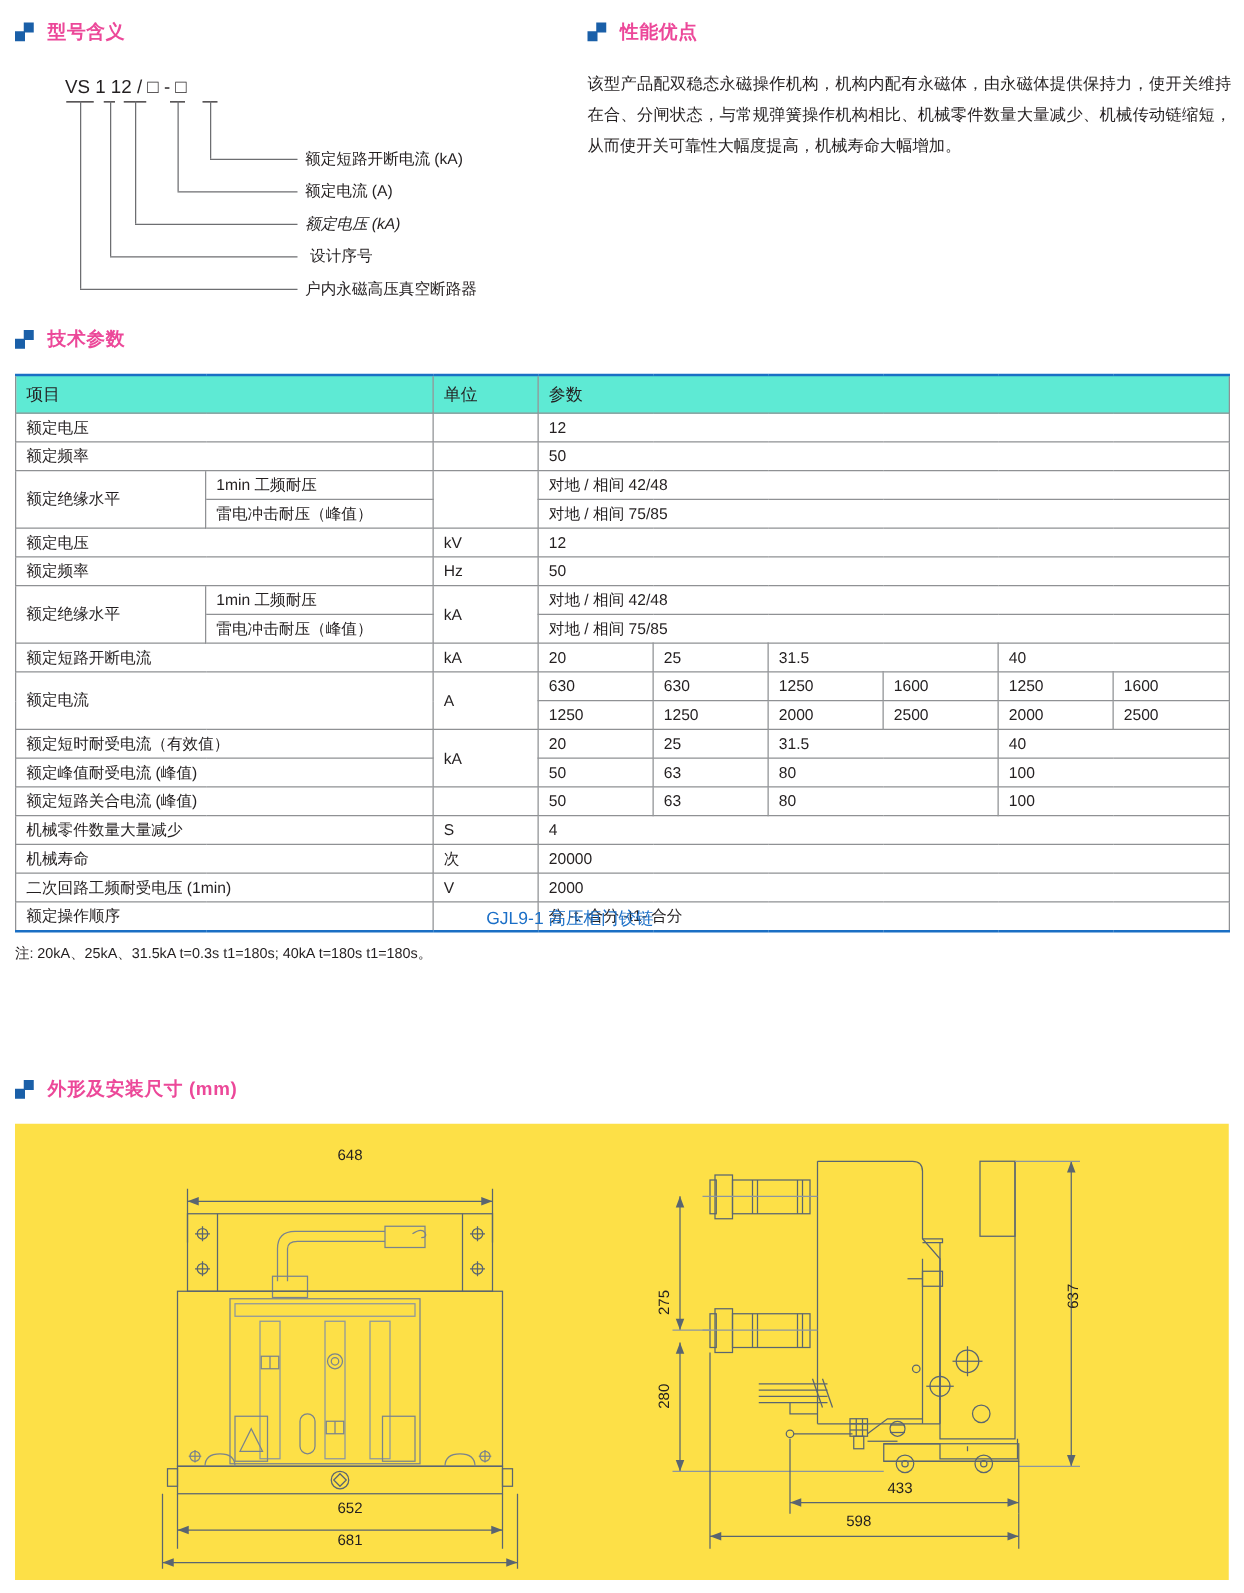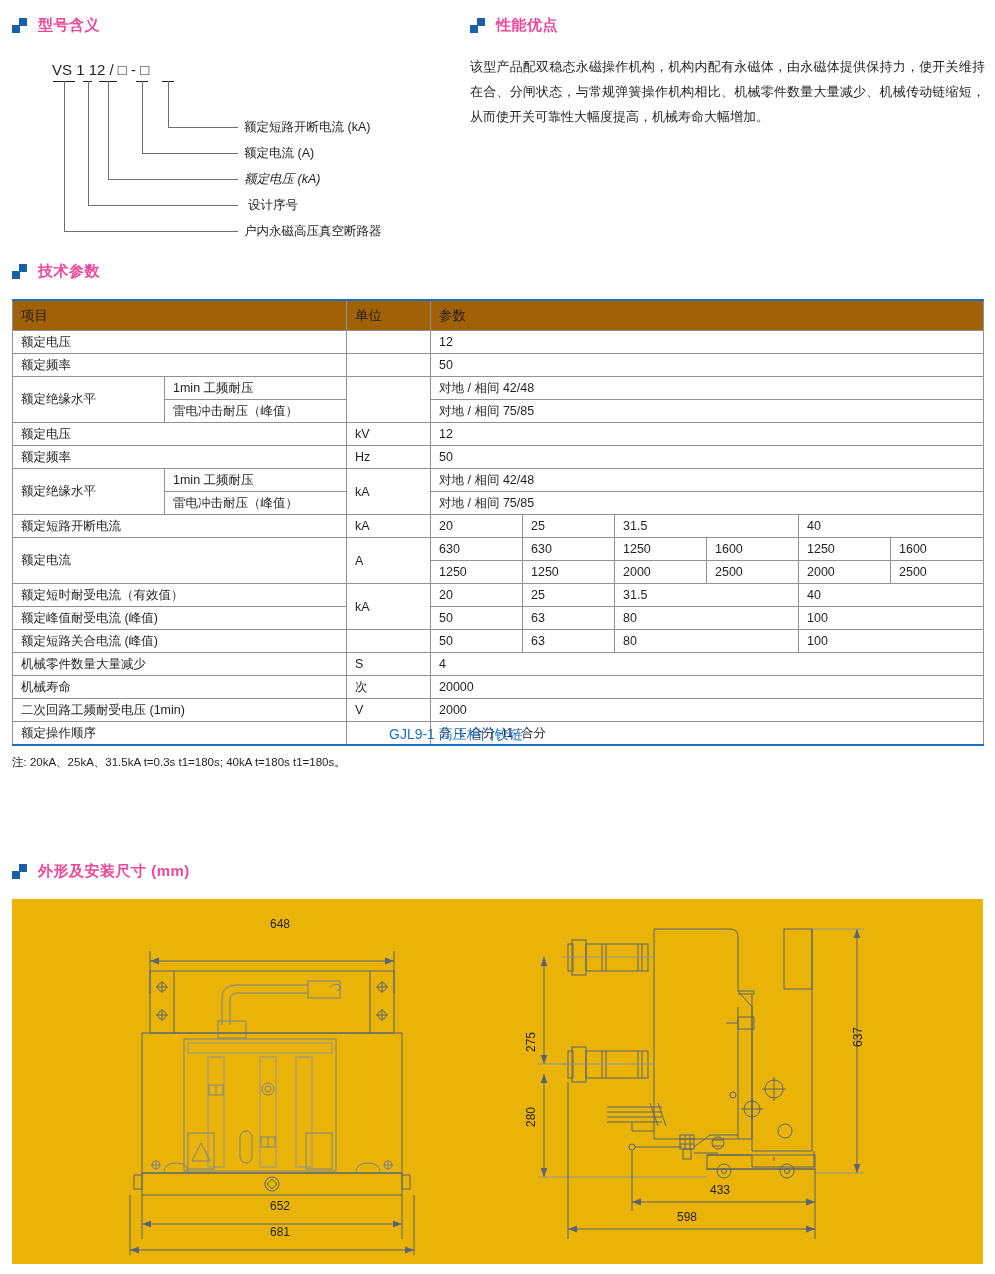--- a/index.html
+++ b/index.html
@@ -42,38 +42,38 @@
     border-collapse:collapse;width:971px;margin-top:18px;
     font-size:12.5px;table-layout:fixed;
   }
   table.spec th,table.spec td{
     border:1px solid #8f9194;
     padding:0 8px;height:22px;
     color:#231f20;font-weight:normal;
     vertical-align:middle;
   }
   table.spec thead th{
-    background:#a16207;height:29px;font-size:13.5px;
+    background:#5eead4;height:29px;font-size:13.5px;
     border-top:2px solid #1a6fc4;border-bottom:1px solid #8f9194;
   }
   table.spec .lbl{text-align:left;}
   table.spec .ctr{text-align:left;}
   table.spec tr.last td{border-bottom:2px solid #1a6fc4;}
   .note{margin-top:9px;font-size:11.5px;color:#231f20;}
   .inline-link{color:#1b6fc7;font-size:14px;white-space:nowrap;margin-top:48px;}
   .link-wrap{position:relative;}
   .link-float{
     position:absolute;left:42px;top:50%;transform:translateY(-50%);
     z-index:5;text-decoration:none;
   }
 
   
   #dim-block{position:absolute;left:12px;top:862px;width:971px;}
   .draw-panel{
-    margin-top:18px;width:971px;height:365px;background:#eab308;position:relative;
+    margin-top:18px;width:971px;height:365px;background:#fde047;position:relative;
   }
   .dnum{position:absolute;font-size:12px;color:#231f20;}
   svg{display:block;}
 </style>
 </head>
 <body>
 
 <div class="page">
 
   <div id="model-block">

